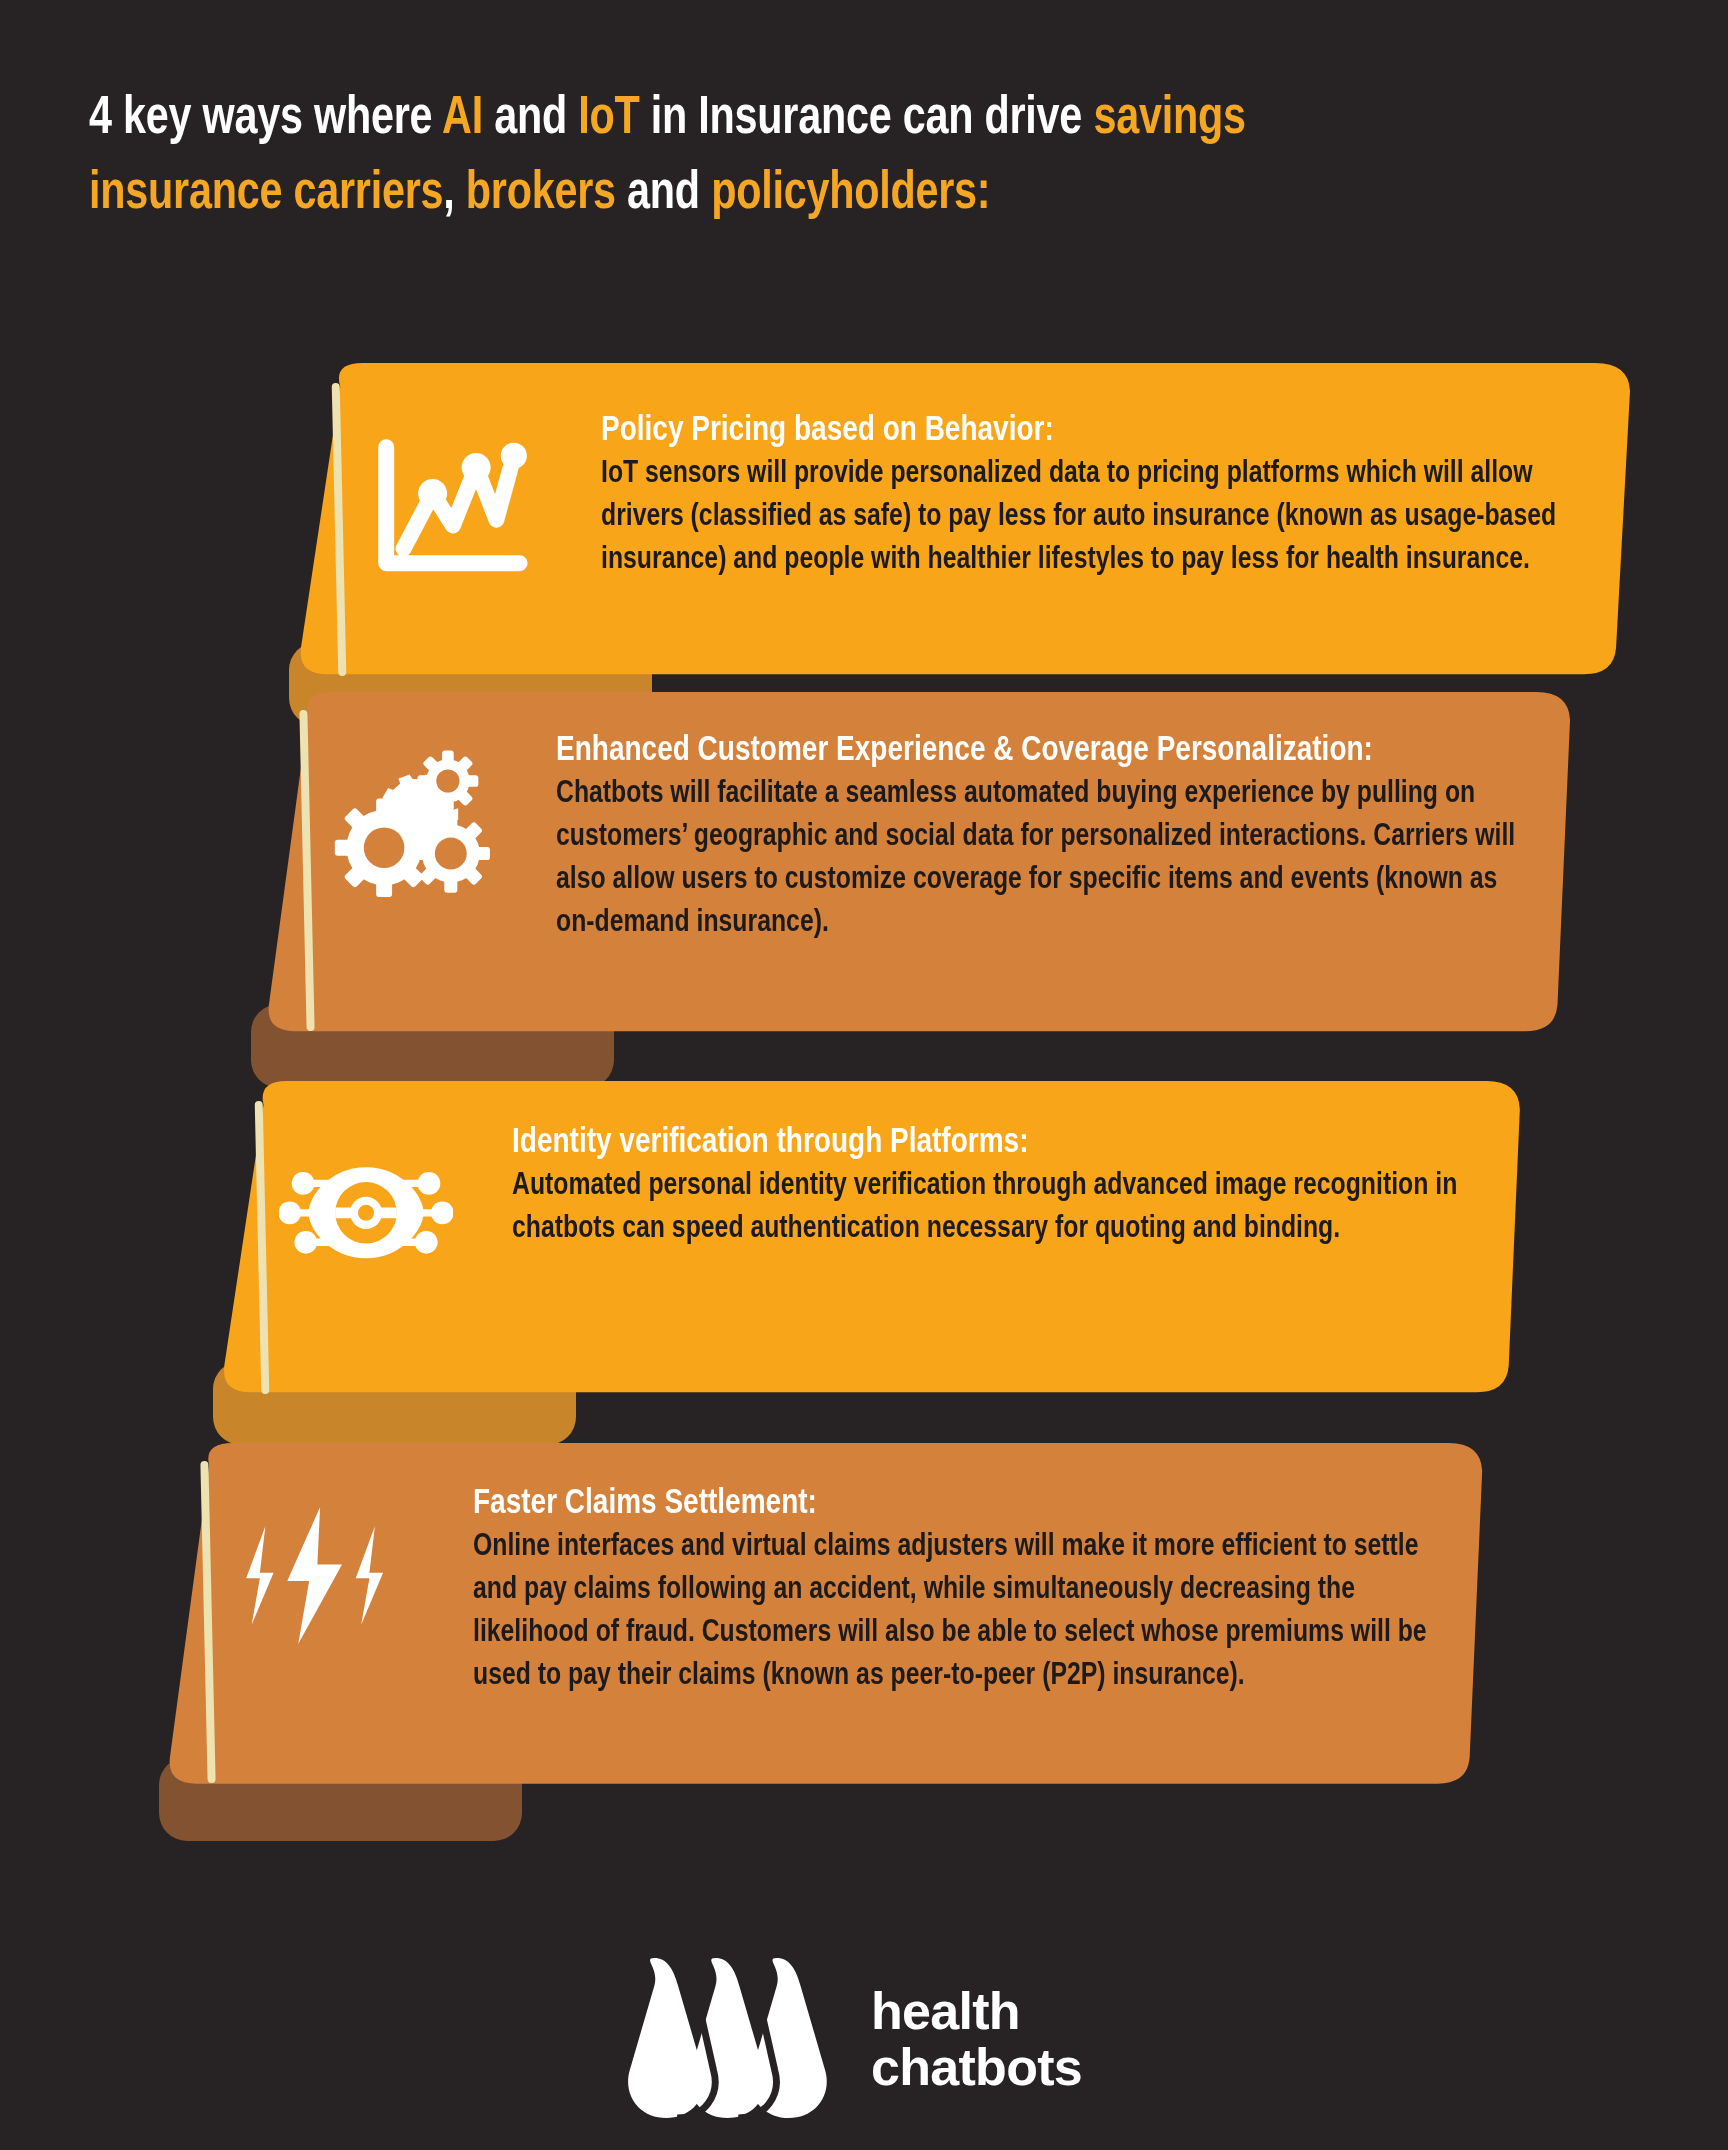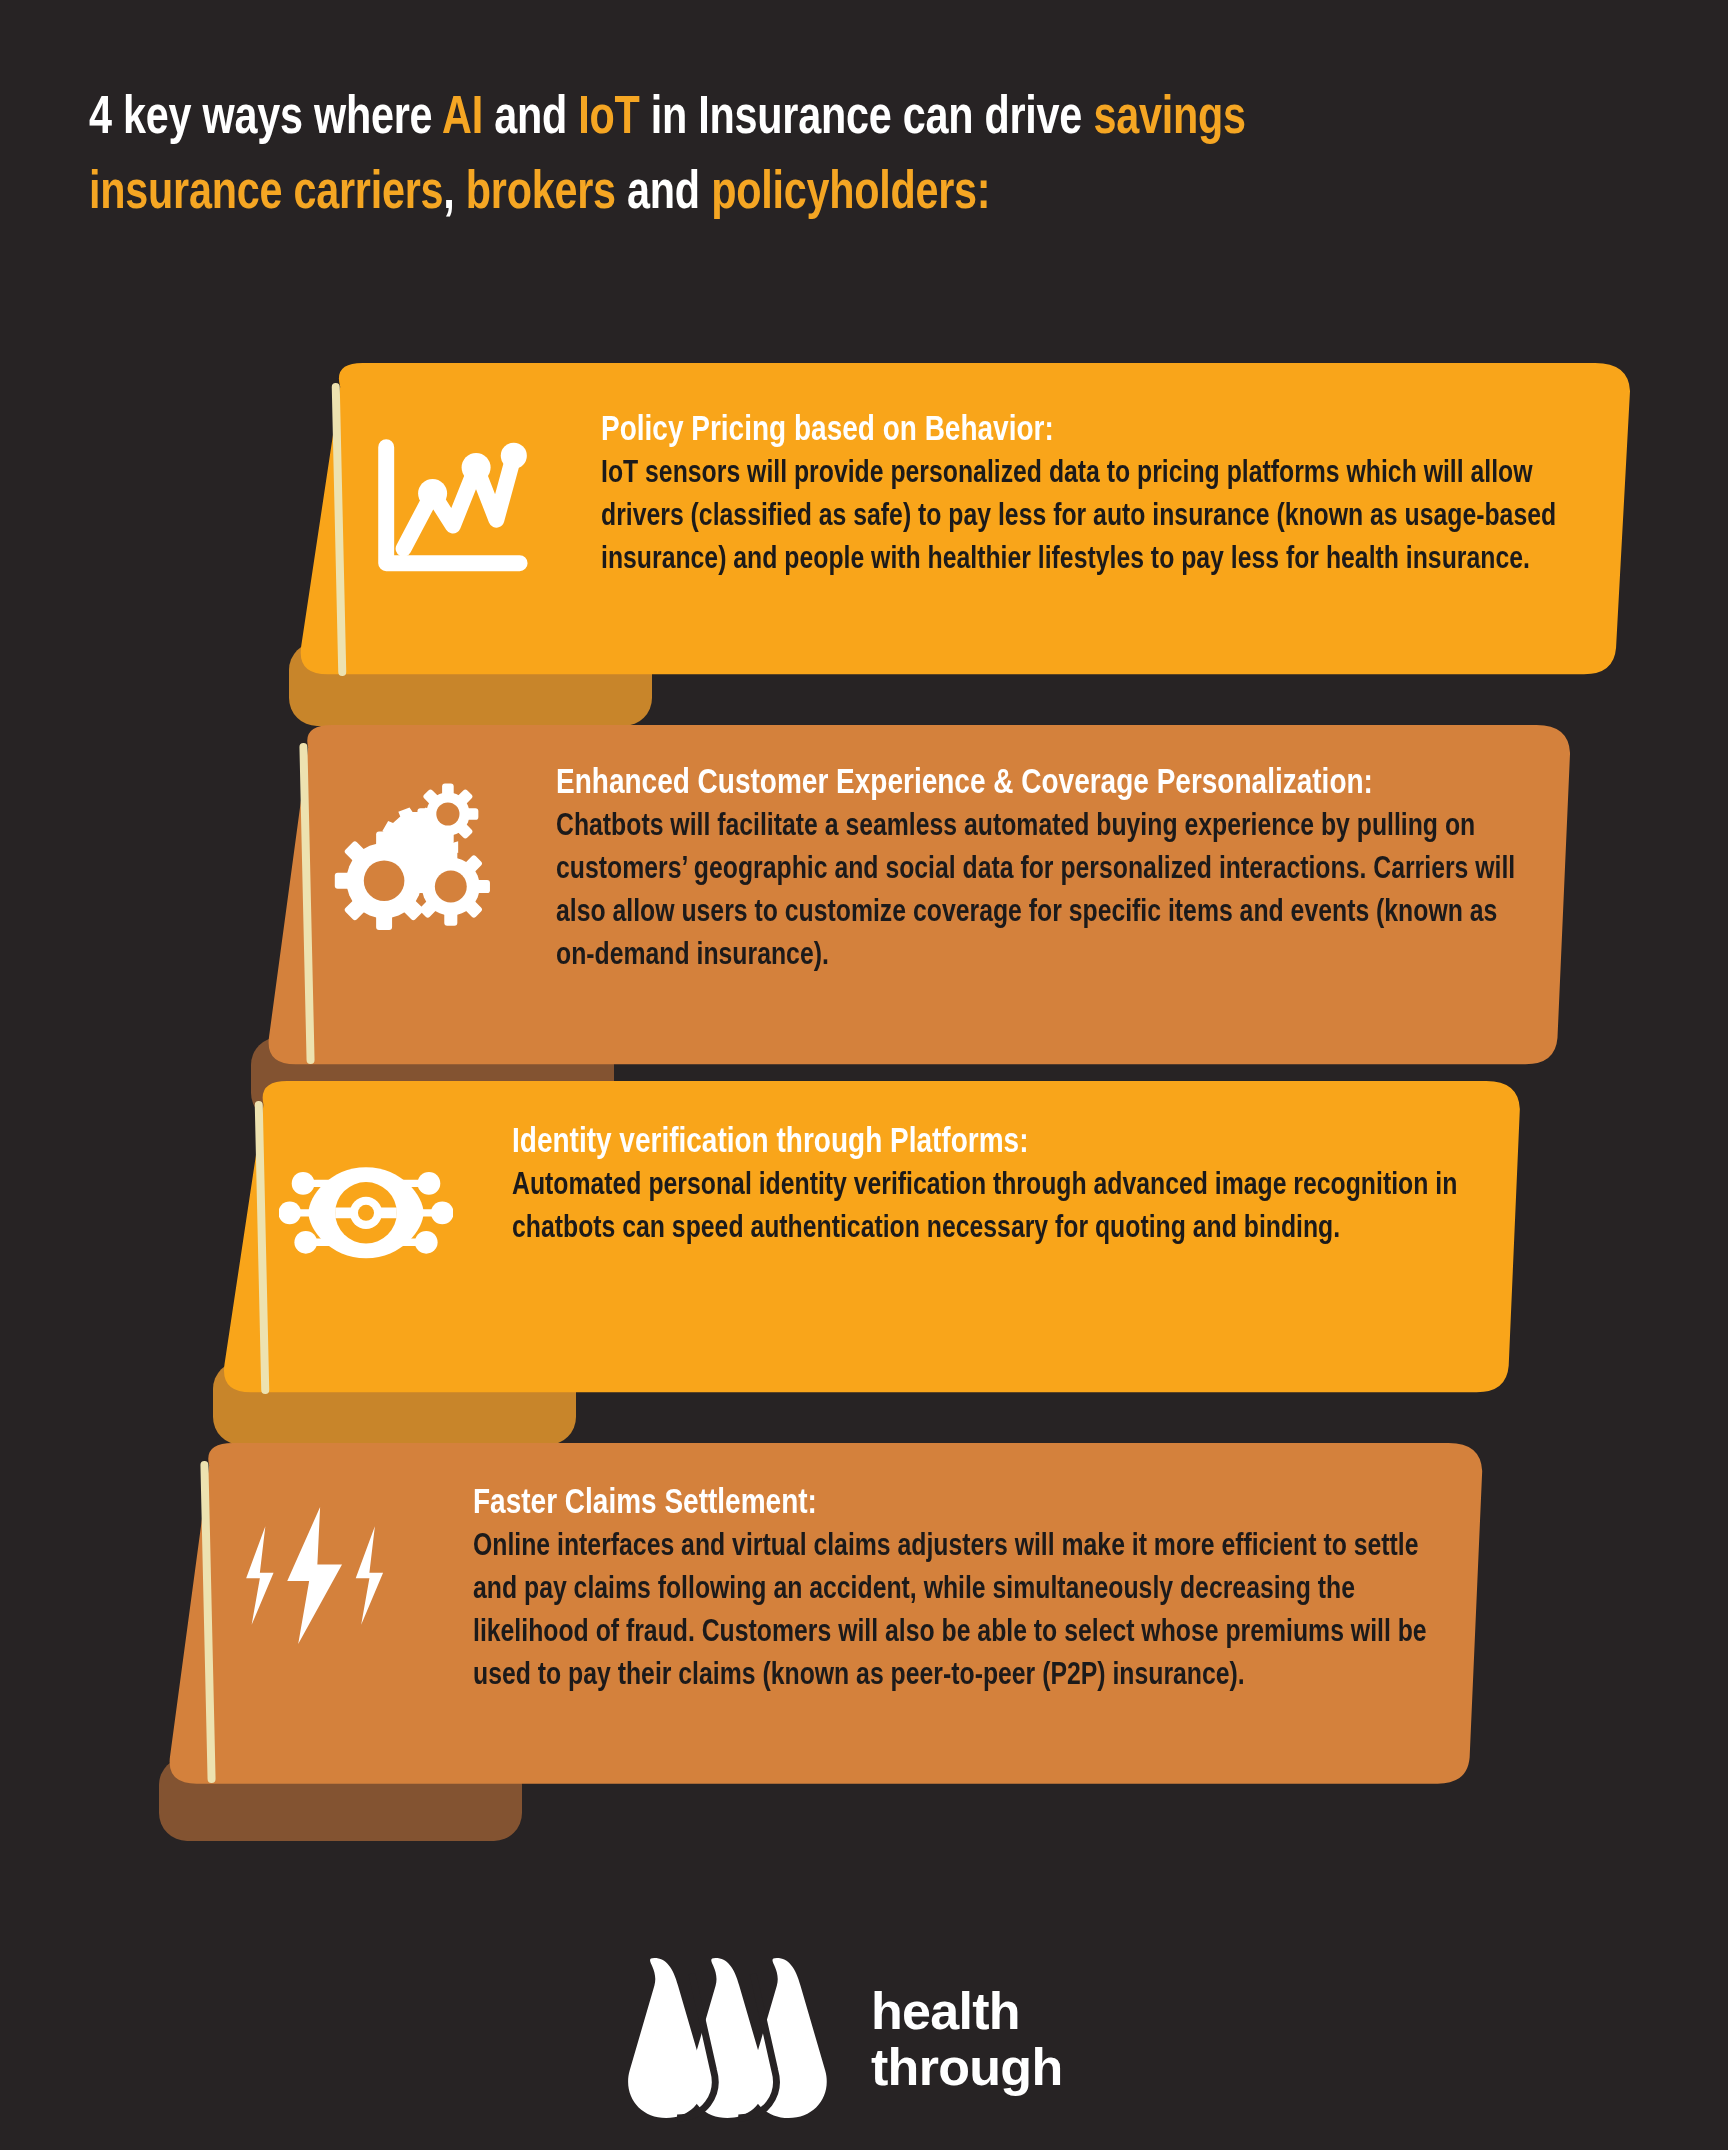--- a/index.html
+++ b/index.html
@@ -126,21 +126,21 @@
         <circle cx="104" cy="18" r="9" fill="#ffffff"></circle>
       </svg>
     </div>
 
     <div class="card-inner" style="left:601px; top:45px; width:1255px;">
       <div class="card-title">Policy Pricing based on Behavior:</div>
       <div class="card-body" style="width:1213px;">IoT sensors will provide personalized data to pricing platforms which will allow drivers (classified as safe) to pay less for auto insurance (known as usage-based insurance) and people with healthier lifestyles to pay less for health insurance.</div>
     </div>
   </div>
 
-  <div class="card-wrap" style="left:0px; top:725px; width:1729px; height:363px;">
+  <div class="card-wrap" style="left:0px; top:692px; width:1729px; height:363px;">
     <div class="card-base" style="left:251px; top:312px; width:363px; height:84px; background:#835331;"></div>
     <svg class="card-face" viewBox="0 0 2480 520" preserveAspectRatio="none" style="width:1729px;height:363px;">
       <path d="M 442 32 Q 434 0 476 0 L 2204 0 Q 2250 0 2252 40 L 2234 448 Q 2231 486 2188 486 L 424 486 Q 380 486 386 446 Z" fill="#D4813C"></path>
     </svg>
     <div class="edge-line" style="left:303px; top:18px; height:321px; transform:rotate(-1.3deg);"></div>
 
     <div class="icon-box" style="left:329px; top:49px; width:174px; height:167px;">
       <svg viewBox="0 0 120 112" style="width:174px;height:167px;">
         <g fill="#ffffff">
 
@@ -288,18 +288,18 @@
           <path d="M84 6 C90 18 92 24 95 34 L120 120 C124 136 121 152 111 161 C104 150 102 136 106 120 L81 34 C78 24 78 16 84 6 Z" opacity="0"></path>
         </g>
         <g stroke="#272324" stroke-width="7" fill="none">
           <path d="M90 22 L112 120 C119 145 102 168 75 168"></path>
           <path d="M152 22 L174 120 C181 145 164 168 137 168"></path>
         </g>
       </svg>
     </div>
     <div id="logo-text">
       <div>health</div>
-      <div>through</div>
+      <div>chatbots</div>
     </div>
   </div>
 
 </div>
 
 
 </body></html>

